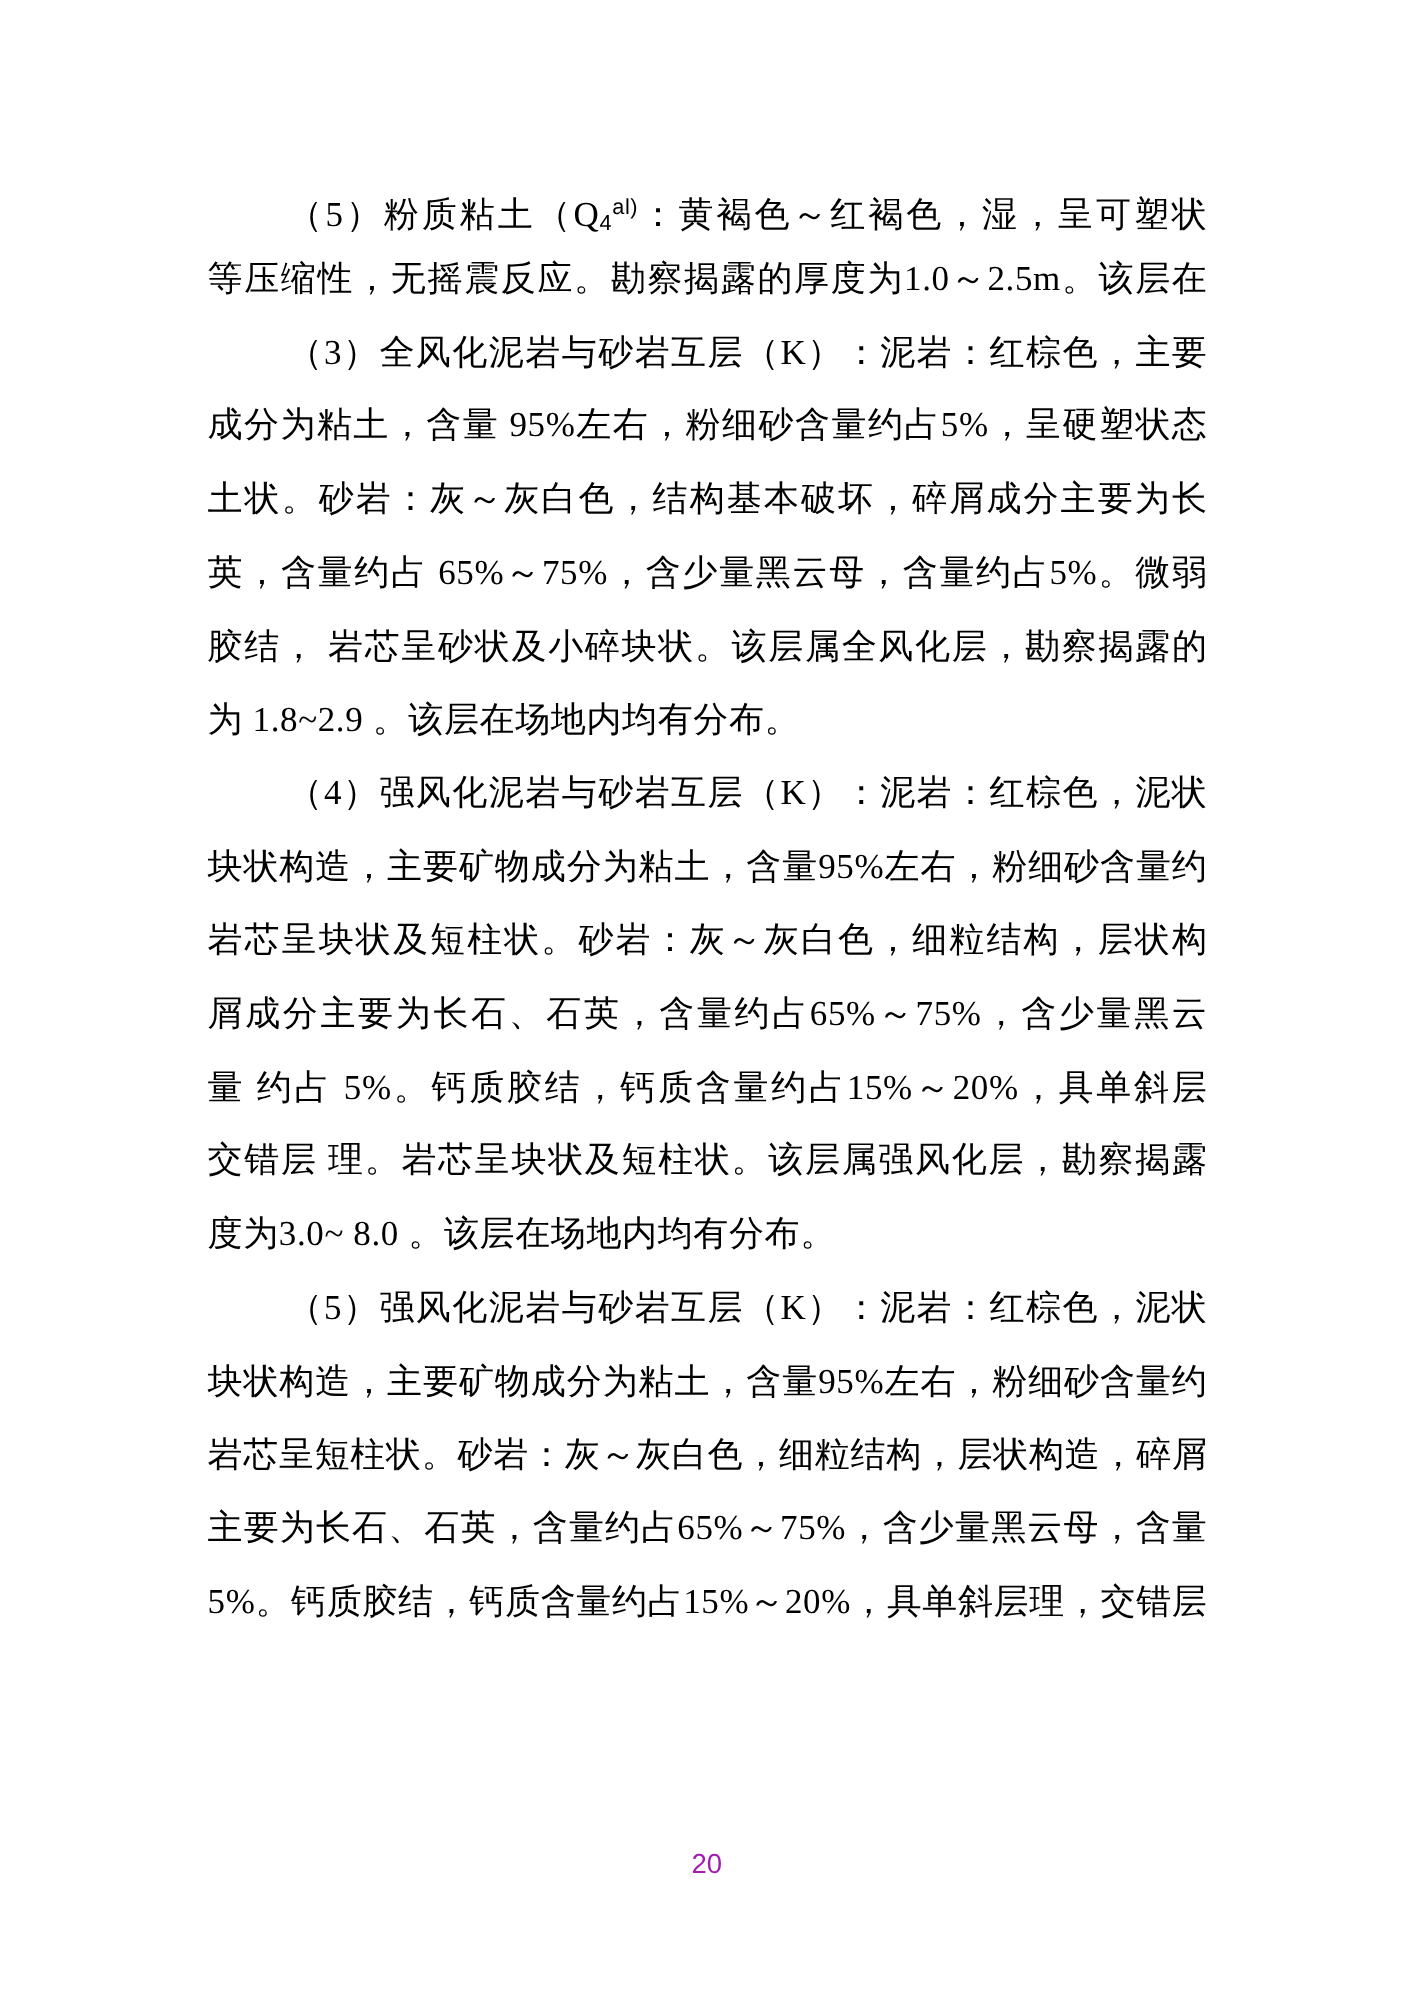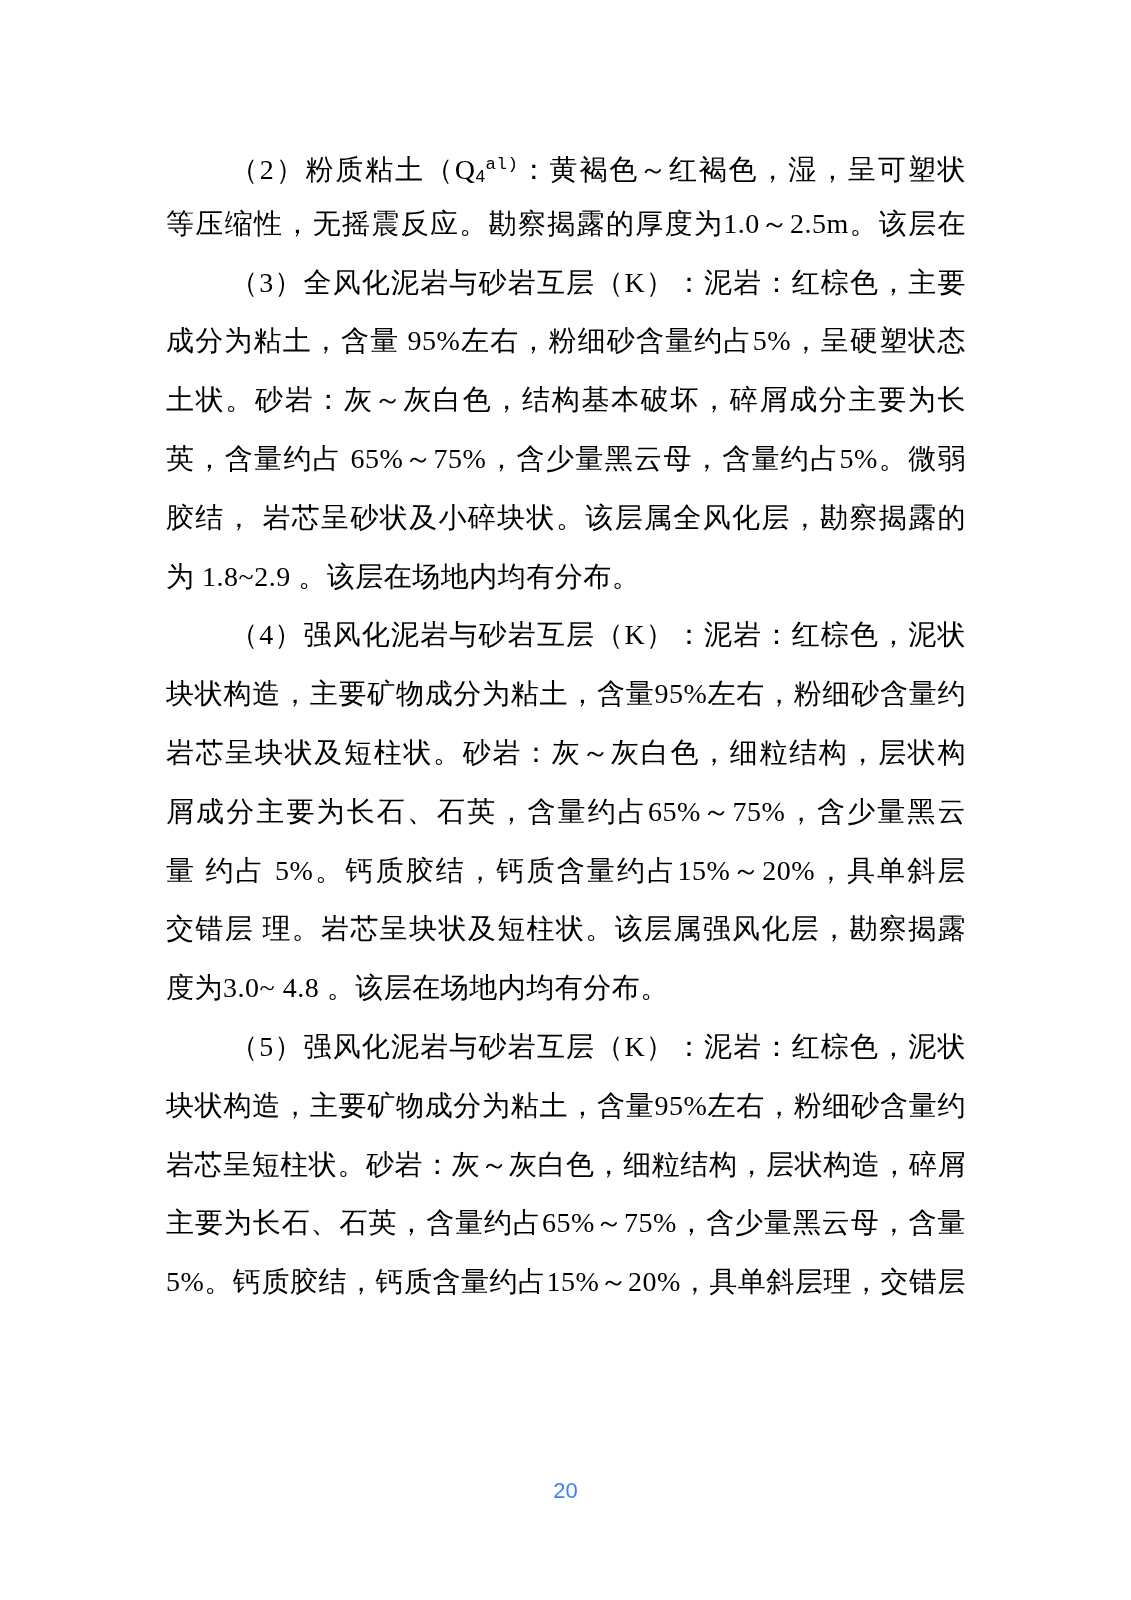--- a/index.html
+++ b/index.html
@@ -39,53 +39,53 @@
     text-indent: 64px;
   }
   .line sub {
     font-size: 0.62em;
     vertical-align: -0.18em;
     font-family: "Liberation Sans", sans-serif;
   }
   .line sup {
     font-size: 0.62em;
     vertical-align: 0.55em;
-    font-family: Liberation Mono, monospace;
+    font-family: Liberation Sans, sans-serif;
   }
   .page-number {
     position: absolute;
     top: 1478px;
     left: 0;
     width: 100%;
     text-align: center;
     font-size: 22px;
     font-family: "Liberation Sans", "DejaVu Sans", sans-serif;
-    color: #3b82f6;
+    color: #a21caf;
   }
 </style>
 </head>
 <body>
 
 <div class="page">
   <div class="text-block" id="text-block">
-      <div class="line just indent"><span>（2）粉质粘土（Q</span><sub>4</sub><sup>al)</sup><span>：黄褐色～红褐色，湿，呈可塑状态。中</span></div>
+      <div class="line just indent"><span>（5）粉质粘土（Q</span><sub>4</sub><sup>al)</sup><span>：黄褐色～红褐色，湿，呈可塑状态。中</span></div>
       <div class="line just">等压缩性，无摇震反应。勘察揭露的厚度为1.0～2.5m。该层在场地</div>
       <div class="line just indent">（3）全风化泥岩与砂岩互层（K）：泥岩：红棕色，主要矿物</div>
       <div class="line just">成分为粘土，含量 95%左右，粉细砂含量约占5%，呈硬塑状态粘性</div>
       <div class="line just">土状。砂岩：灰～灰白色，结构基本破坏，碎屑成分主要为长石、石</div>
       <div class="line just">英，含量约占 65%～75%，含少量黑云母，含量约占5%。微弱钙质</div>
       <div class="line just">胶结， 岩芯呈砂状及小碎块状。该层属全风化层，勘察揭露的厚度</div>
       <div class="line">为 1.8~2.9 。该层在场地内均有分布。</div>
       <div class="line just indent">（4）强风化泥岩与砂岩互层（K）：泥岩：红棕色，泥状结构，</div>
       <div class="line just">块状构造，主要矿物成分为粘土，含量95%左右，粉细砂含量约占5%，</div>
       <div class="line just">岩芯呈块状及短柱状。砂岩：灰～灰白色，细粒结构，层状构造，碎</div>
       <div class="line just">屑成分主要为长石、石英，含量约占65%～75%，含少量黑云母，含</div>
       <div class="line just">量 约占 5%。钙质胶结，钙质含量约占15%～20%，具单斜层理，</div>
       <div class="line just">交错层 理。岩芯呈块状及短柱状。该层属强风化层，勘察揭露的厚</div>
-      <div class="line">度为3.0~ 4.8 。该层在场地内均有分布。</div>
+      <div class="line">度为3.0~ 8.0 。该层在场地内均有分布。</div>
       <div class="line just indent">（5）强风化泥岩与砂岩互层（K）：泥岩：红棕色，泥状结构，</div>
       <div class="line just">块状构造，主要矿物成分为粘土，含量95%左右，粉细砂含量约占5%，</div>
       <div class="line just">岩芯呈短柱状。砂岩：灰～灰白色，细粒结构，层状构造，碎屑成分</div>
       <div class="line just">主要为长石、石英，含量约占65%～75%，含少量黑云母，含量约占</div>
       <div class="line just">5%。钙质胶结，钙质含量约占15%～20%，具单斜层理，交错层理。</div>
     </div>
   <div class="page-number">20</div>
 </div>
 
 </body></html>

